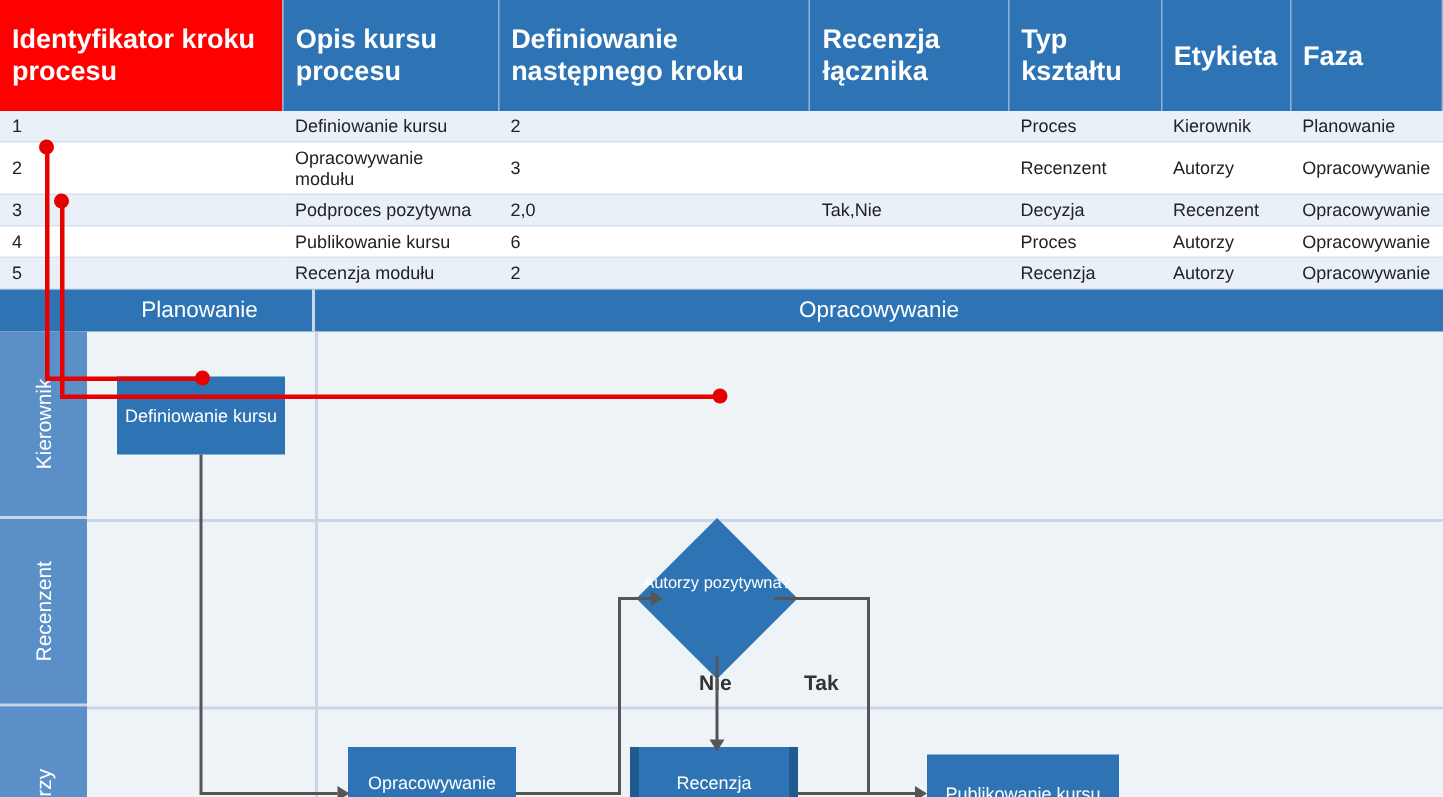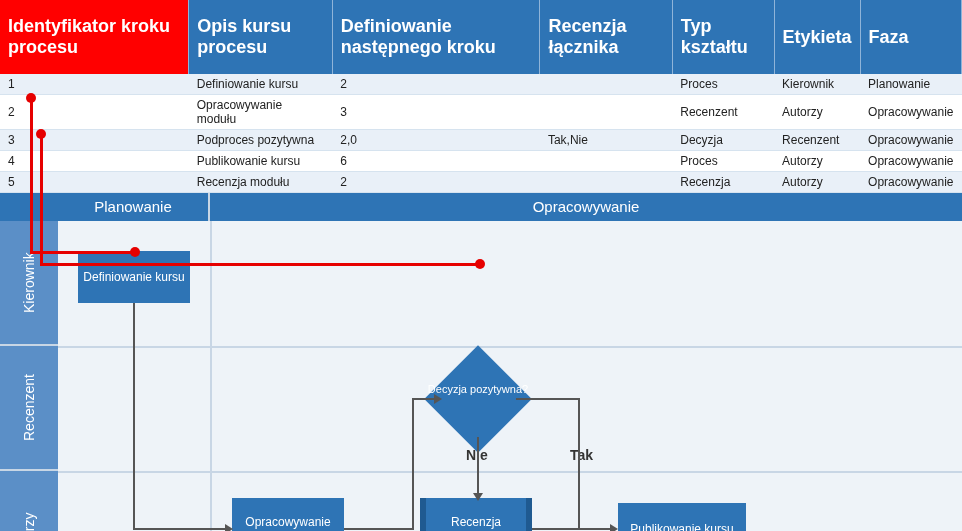--- a/index.html
+++ b/index.html
@@ -126,21 +126,21 @@
   }
 
   
   .flow-label {
     position: absolute;
     font-size: 14px;
     font-weight: 600;
     color: #333;
   }
   .flow-label.nie { left: 466px; top: 254px; }
-  .flow-label.tak { left: 570px; top: 254px; }
+  .flow-label.tak { left: 536px; top: 254px; }
 
   
   .ln { position:absolute; background:#555; }
   .arrow-r, .arrow-d, .arrow-l, .arrow-u {
     position:absolute; width:0; height:0;
   }
   .arrow-r { border-top:5px solid transparent; border-bottom:5px solid transparent; border-left:8px solid #555; }
   .arrow-d { border-left:5px solid transparent; border-right:5px solid transparent; border-top:8px solid #555; }
 
   
@@ -227,21 +227,21 @@
   <div class="lane-sep s1"></div>
   <div class="lane-sep s2"></div>
   <div class="col-sep"></div>
 
   <div class="box def">Definiowanie kursu</div>
   <div class="box opra">Opracowywanie modułu</div>
   <div class="box recm">Recenzja modułu</div>
   <div class="box pub">Publikowanie kursu</div>
 
   <div class="diamond"></div>
-  <div class="diamond-text">Decyzja pozytywna?</div>
+  <div class="diamond-text">Autorzy pozytywna?</div>
 
   <div class="flow-label nie">Nie</div>
   <div class="flow-label tak">Tak</div>
 
   <div class="ln" style="left:133px; top:110px; width:2px; height:225px;"></div>
   <div class="ln" style="left:133px; top:335px; width:92px; height:2px;"></div>
   <div class="arrow-r" style="left:225px; top:331px;"></div>
 
   <div class="ln" style="left:344px; top:335px; width:70px; height:2px;"></div>
   <div class="ln" style="left:412px; top:206px; width:2px; height:131px;"></div>

